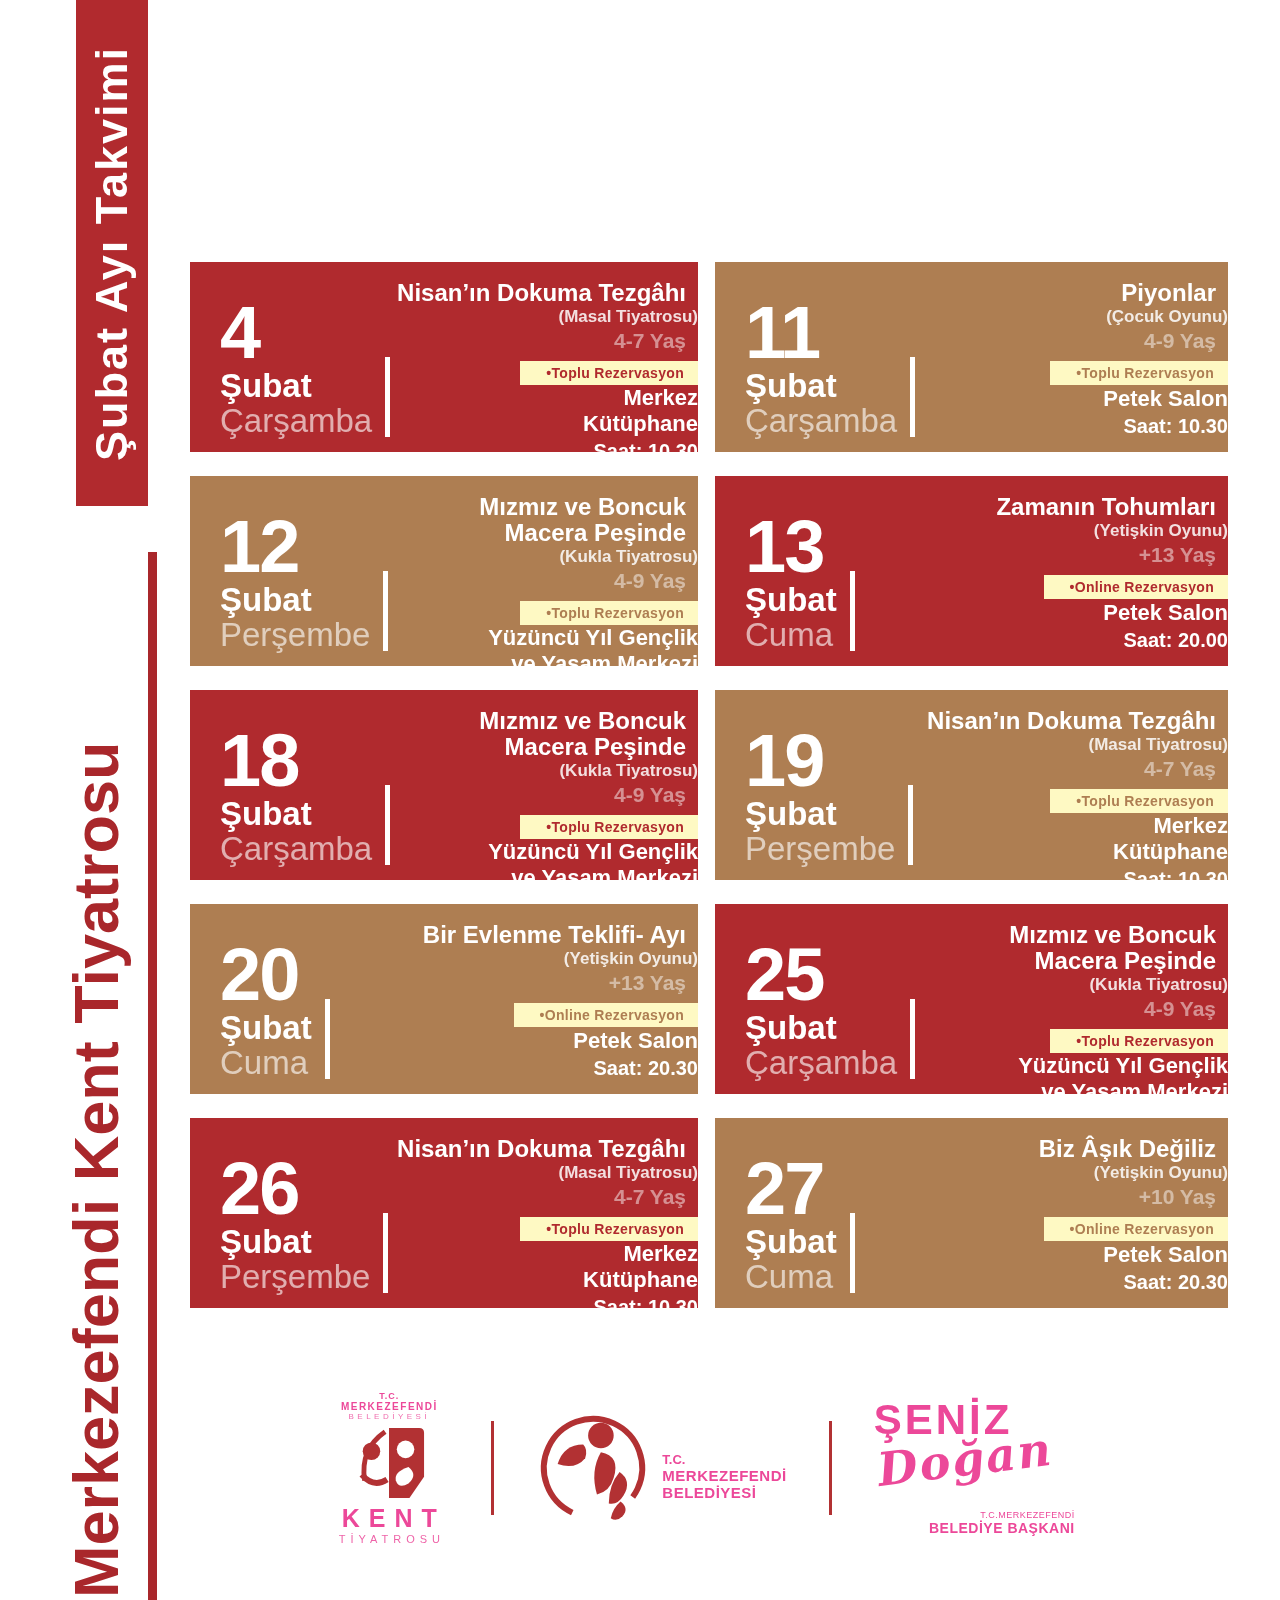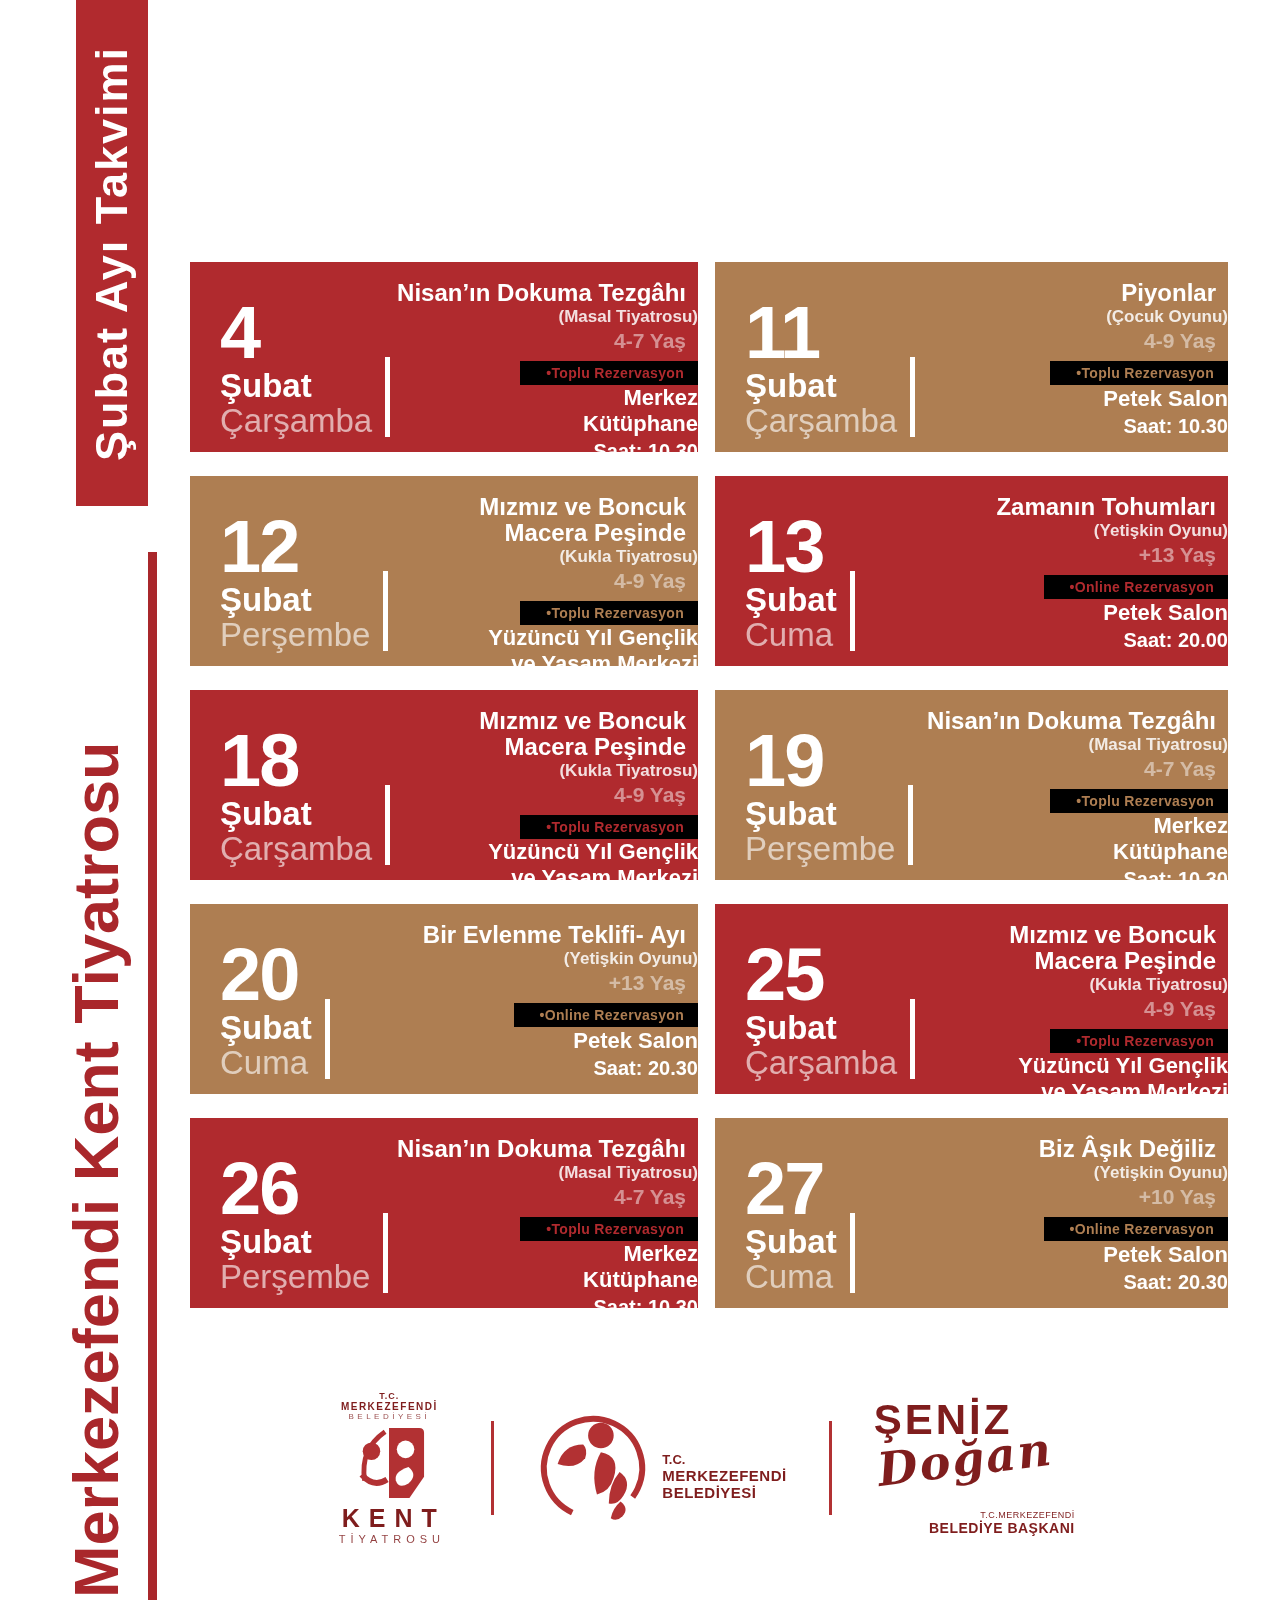--- a/index.html
+++ b/index.html
@@ -53,36 +53,36 @@
     flex:1; display:flex; flex-direction:column; align-items:flex-end;
     padding-top:18px;
   }
   .title {
     font-weight:bold; font-size:24px; line-height:1.08; text-align:right;
     white-space:pre; padding-right:12px;
   }
   .subtitle { font-weight:bold; font-size:17px; opacity:.85; padding-right:0; line-height:1.25; }
   .age { font-weight:bold; font-size:21px; opacity:.48; padding-right:12px; line-height:1.3; }
   .badge {
-    margin-top:7px; background:#000000; font-weight:bold; font-size:14px;
+    margin-top:7px; background:#fef9c3; font-weight:bold; font-size:14px;
     padding:4px 14px 4px 26px; letter-spacing:.3px; white-space:nowrap;
   }
   .card.red .badge { color:#b02a2e; }
   .card.tan .badge { color:#ae7e52; }
   .venue-wrap {
     margin-top:auto; align-self:stretch; text-align:right;
     padding:0 0 14px 70px;
   }
   .venue { font-weight:bold; font-size:22px; line-height:1.18; white-space:pre-line; }
   .time  { font-weight:bold; font-size:20px; margin-top:3px; }
   
   .footer {
     position:absolute; left:190px; right:52px; top:1388px; height:160px;
     display:flex; align-items:center; justify-content:center; gap:42px;
-    color:#7f1d1d;
+    color:#ec4899;
   }
   .logo-divider { width:3px; height:94px; background:#b23133; }
   .kent-logo { display:flex; flex-direction:column; align-items:center; width:120px; text-align:center; }
   .kent-tc   { font-size:9px;  font-weight:bold; letter-spacing:1px; }
   .kent-bel1 { font-size:10px; font-weight:bold; letter-spacing:1.5px; }
   .kent-bel2 { font-size:8px;  letter-spacing:3.5px; opacity:.8; margin-bottom:3px; }
   .kent-name { font-size:25px; font-weight:bold; letter-spacing:9px; margin-top:2px; text-indent:9px; }
   .kent-sub  { font-size:11px; letter-spacing:5px; opacity:.85; text-indent:5px; }
   .emblem-group { display:flex; align-items:center; gap:8px; }
   .emblem-text { display:flex; flex-direction:column; align-self:flex-end; margin-bottom:26px; }

